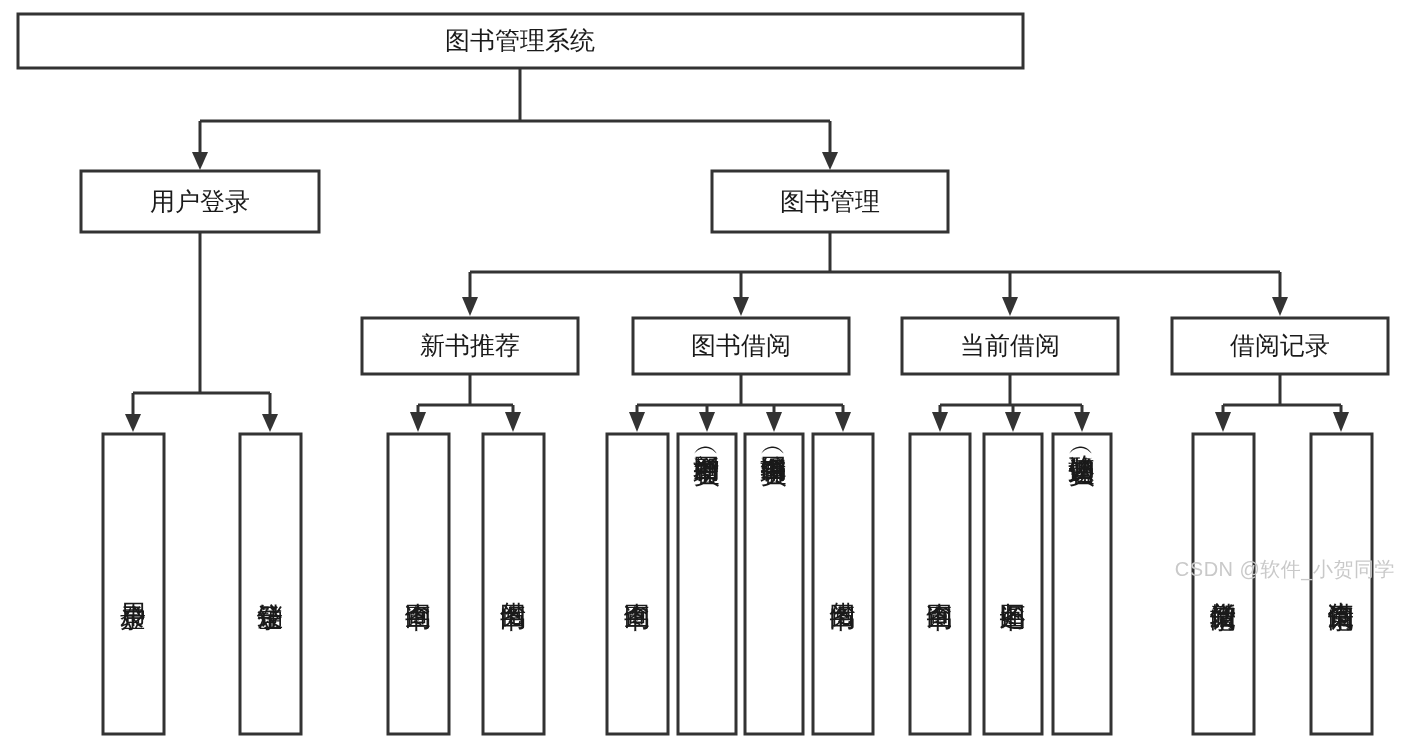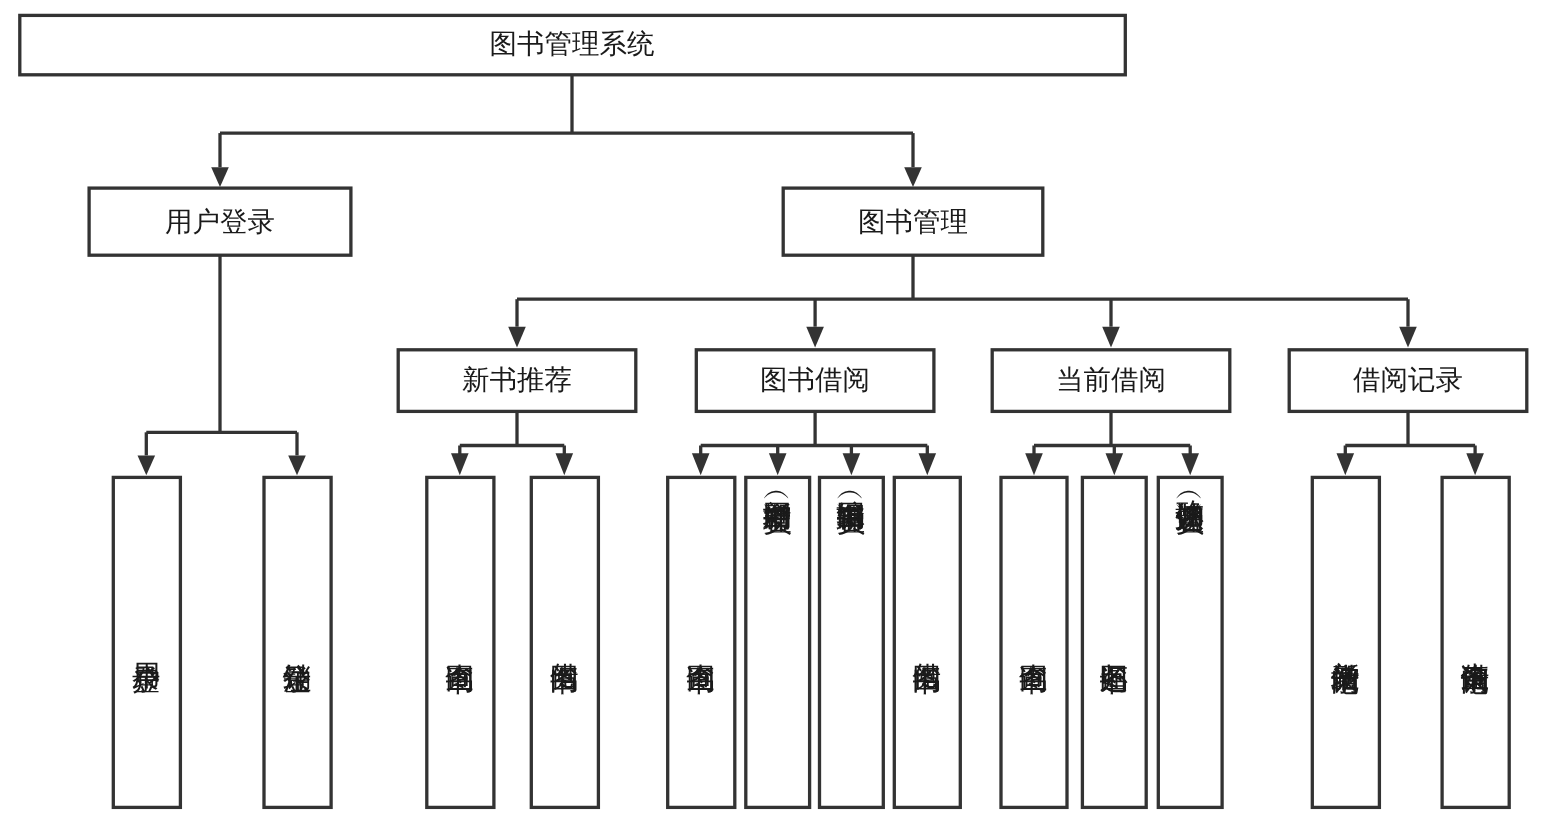--- a/index.html
+++ b/index.html
@@ -248,14 +248,15 @@
     <span class="leaf-label">确认归还（管理员）</span>
   </div>
 
   <div class="leaf-label-wrap" style="left:1193px; top:434px; width:61px; height:300px;">
     <span class="leaf-label">新增借阅记录</span>
   </div>
   <div class="leaf-label-wrap" style="left:1311px; top:434px; width:61px; height:300px;">
     <span class="leaf-label">查询借阅记录</span>
   </div>
 
+  <div class="watermark">CSDN @软件_小贺同学</div>
 
 </div>
 
 </body></html>

